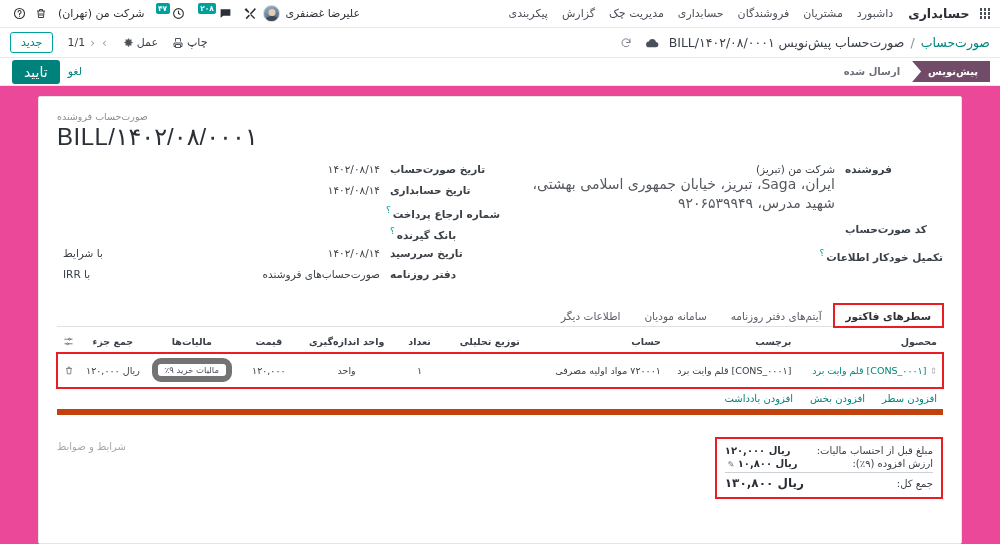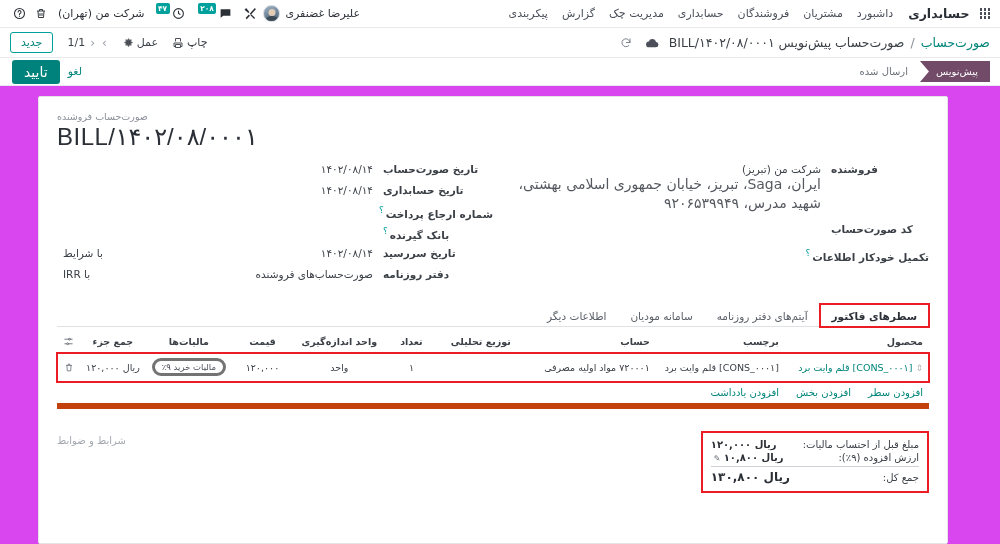--- a/index.html
+++ b/index.html
@@ -162,32 +162,33 @@
     font-size: 14px; padding: 4px 12px; border-radius: 3px;
     cursor: pointer; font-family: inherit;
   }
   .link-cancel { color: #00857a; font-size: 11px; cursor: pointer; }
 
   .pills { display: flex; align-items: center; height: 22px; }
   .pill {
     font-size: 10px; padding: 0 12px; height: 21px;
     display: inline-flex; align-items: center; white-space: nowrap;
     color: #6b7079;
+    font-weight: bold;
   }
   .pill.active {
     background: #714b67; color: #ffffff; position: relative;
     padding-left: 16px;
     clip-path: polygon(0 0, 100% 0, 100% 100%, 0 100%, 9px 50%);
   }
 
   
   .sheet-wrap {
-    background: #d946ef;
+    background: #ec4899;
     height: calc(544px - 28px - 30px - 28px);
-    padding: 10px 52px 0 38px;
+    padding: 10px 38px 0 38px;
     overflow: hidden;
   }
   .sheet {
     background: #ffffff;
     border: 1px solid #e4e5e7;
     border-radius: 2px;
     padding: 14px 18px 0 18px;
     height: 100%;
     box-shadow: 0 1px 2px rgba(0,0,0,0.03);
   }
@@ -245,21 +246,21 @@
   table.lines td {
     font-size: 9.5px; color: #3b4047; padding: 5px 6px;
     border-bottom: 1px solid #eceef0; white-space: nowrap;
     height: 24px; vertical-align: middle;
   }
   .th-right { text-align: right; }
   .th-center { text-align: center; }
   .th-left { text-align: left; }
   .cell-link { color: #00857a; }
   .tag-tax {
-    display: inline-block; border: 3px solid #737373;
+    display: inline-block; border: 6px solid #737373;
     border-radius: 9px; padding: 1px 7px; font-size: 8.5px; color: #4a4f59;
     background: #fff;
   }
   .drag-dots { color: #b1b6bd; font-size: 9px; }
   .trash { color: #6b7079; font-size: 10px; cursor: pointer; }
   .row-highlight { outline: 2px solid #ec1c24; outline-offset: -1px; }
 
   .addrow { padding: 5px 6px; }
   .add-link { color: #00857a; font-size: 10px; cursor: pointer; margin-left: 14px; }
 

